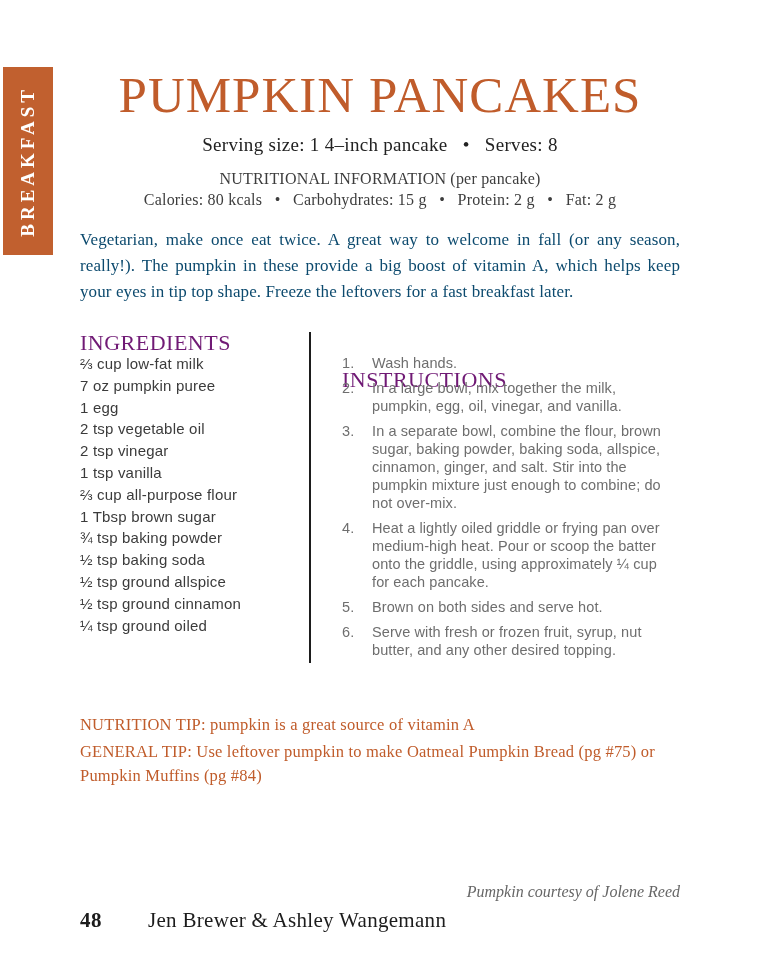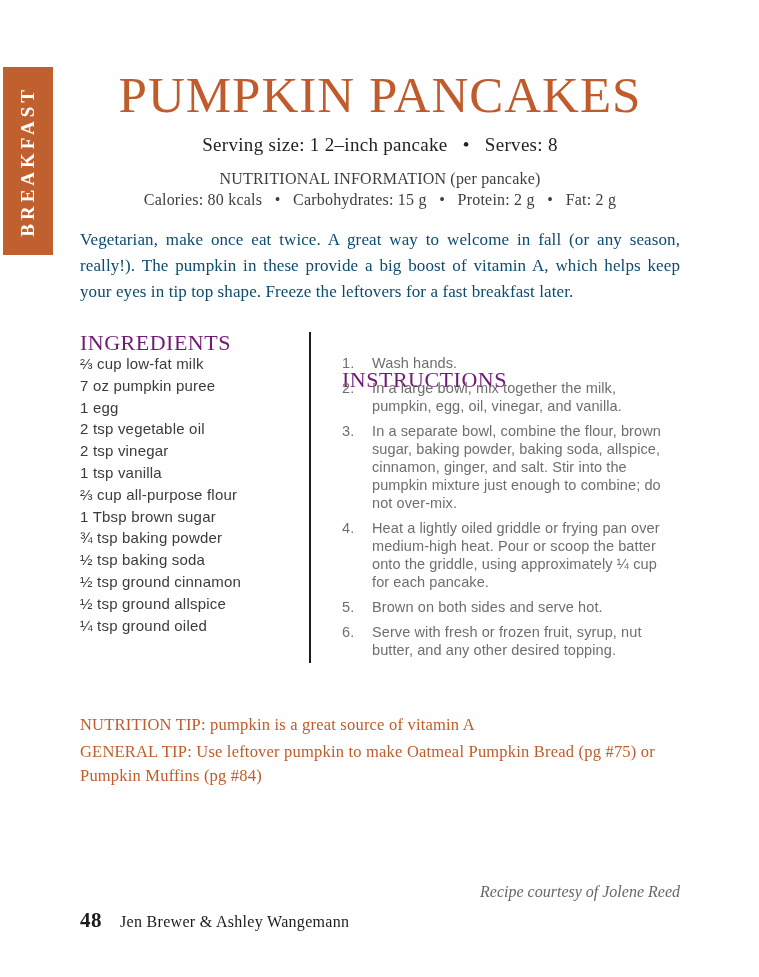--- a/index.html
+++ b/index.html
@@ -92,36 +92,36 @@
   
   .recipe-credit {
     position: absolute; left: 0; top: 883px; width: 100%;
     text-align: right; font-style: italic; font-size: 16px; color: #666666;
   }
   .page-footer {
     position: absolute; left: 0; top: 908px;
     display: flex; align-items: baseline; gap: 18px; color: #1c1c1c;
   }
   .page-number { font-size: 21px; font-weight: 700; letter-spacing: 0.5px; }
-  .authors { font-size: 16px; letter-spacing: 0.3px; }
+  .authors { font-size: 21px; letter-spacing: 0.3px; margin-left: 28px; }
 </style>
 </head>
 <body>
 
 <div class="page">
 
   <div class="category-tab">
     <span class="tab-label">BREAKFAST</span>
   </div>
 
   <div class="content">
 
     <h1 class="recipe-title">PUMPKIN PANCAKES</h1>
 
-    <div class="serving-line">Serving size: 1 2–inch pancake   •   Serves: 8</div>
+    <div class="serving-line">Serving size: 1 4–inch pancake   •   Serves: 8</div>
 
     <div class="nutrition-heading">NUTRITIONAL INFORMATION (per pancake)</div>
 
     <div class="nutrition-facts">Calories: 80 kcals   •   Carbohydrates: 15 g   •   Protein: 2 g   •   Fat: 2 g</div>
 
     <p class="recipe-description">Vegetarian, make once eat twice. A great way to welcome in fall (or any season, really!). The pumpkin in these provide a big boost of vitamin A, which helps keep your eyes in tip top shape. Freeze the leftovers for a fast breakfast later.</p>
 
     <h2 class="section-heading ingredients-heading">INGREDIENTS</h2>
 
     <ul class="ingredients-list">
@@ -139,23 +139,23 @@
         <li>1 tsp vanilla</li>
 
         <li>⅔ cup all-purpose flour</li>
 
         <li>1 Tbsp brown sugar</li>
 
         <li>¾ tsp baking powder</li>
 
         <li>½ tsp baking soda</li>
 
+        <li>½ tsp ground allspice</li>
+
         <li>½ tsp ground cinnamon</li>
-
-        <li>½ tsp ground allspice</li>
 
         <li>¼ tsp ground oiled</li>
 
       </ul>
 
     <div class="column-divider"></div>
 
     <h2 class="section-heading instructions-heading">INSTRUCTIONS</h2>
 
     <ol class="instructions-list">
@@ -191,21 +191,21 @@
         </li>
       </ol>
 
     <div class="tips-block">
 
         <div class="tip-item">NUTRITION TIP: pumpkin is a great source of vitamin A</div>
 
         <div class="tip-item">GENERAL TIP: Use leftover pumpkin to make Oatmeal Pumpkin Bread (pg #75) or Pumpkin Muffins (pg #84)</div>
       </div>
 
-    <div class="recipe-credit">Recipe courtesy of Jolene Reed</div>
+    <div class="recipe-credit">Pumpkin courtesy of Jolene Reed</div>
 
     <div class="page-footer">
       <span class="page-number">48</span>
       <span class="authors">Jen Brewer &amp; Ashley Wangemann</span>
     </div>
 
   </div>
 </div>
 
 </body></html>

